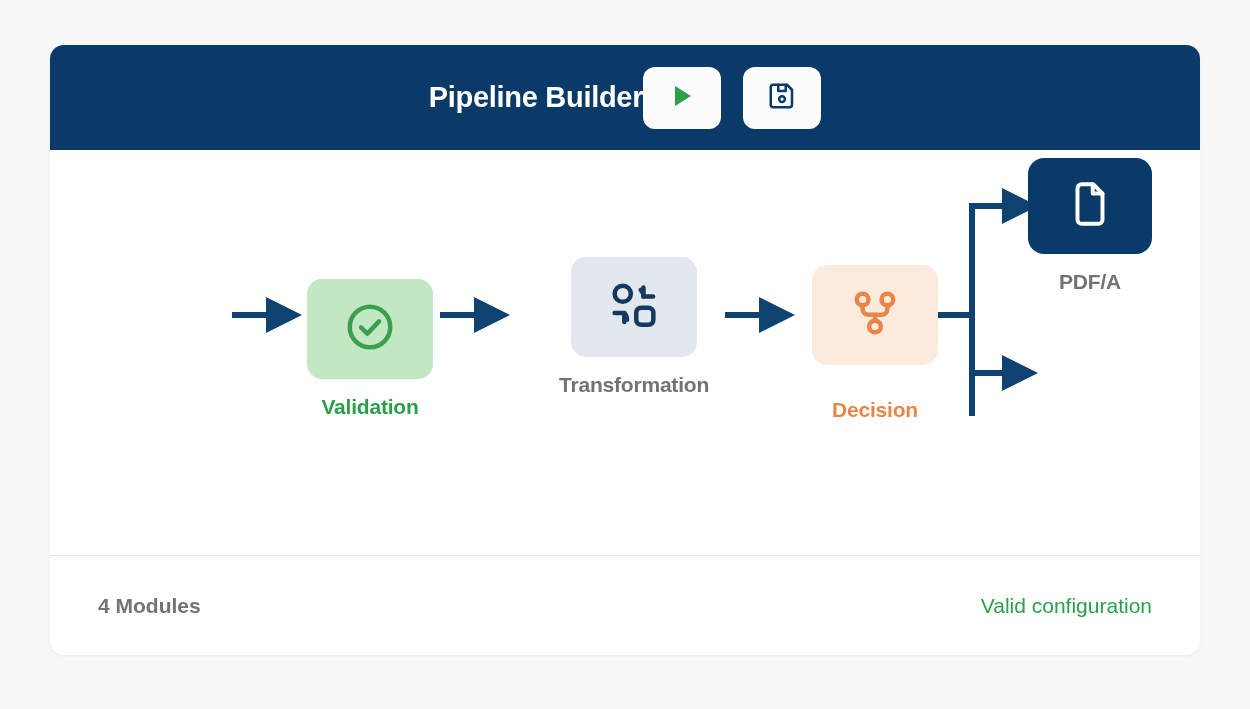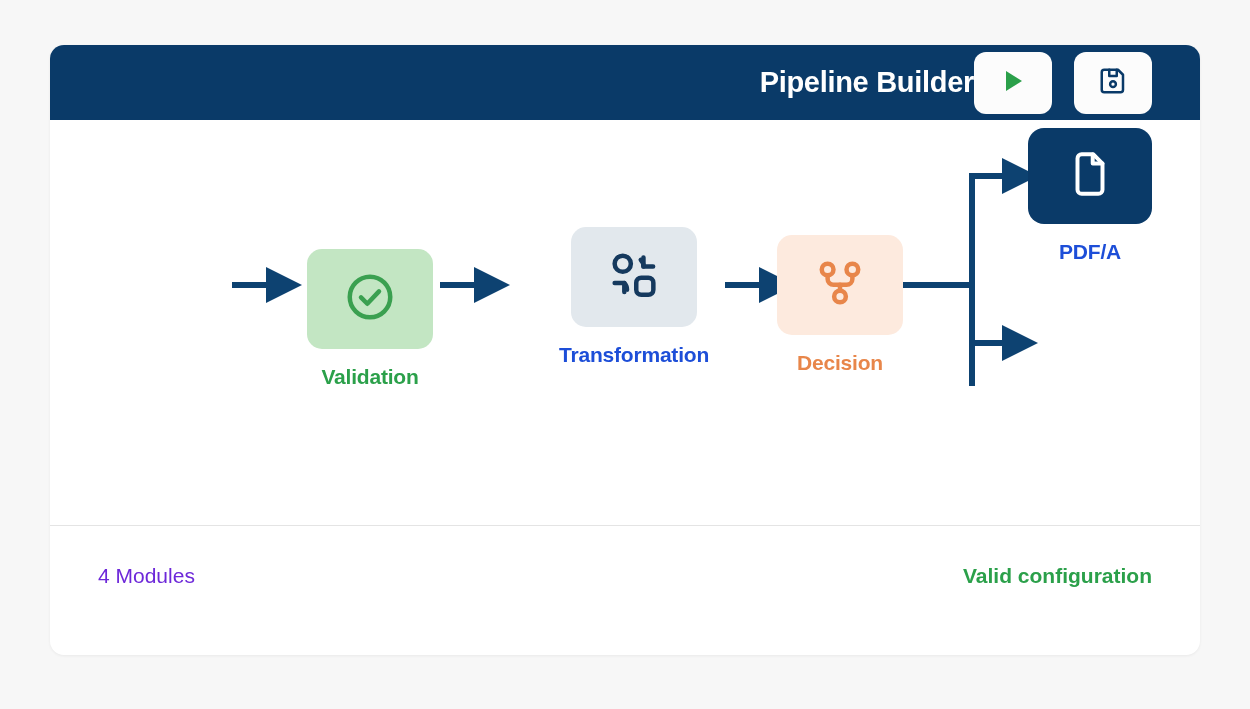--- a/index.html
+++ b/index.html
@@ -23,25 +23,25 @@
     top: 45px;
     width: 1150px;
     height: 610px;
     background: #ffffff;
     border-radius: 14px;
     overflow: hidden;
     box-shadow: 0 1px 3px rgba(0,0,0,0.06);
   }
   .card-header {
     position: relative;
-    height: 75px;
+    height: 105px;
     background: #0a3a68;
     display: flex;
     align-items: center;
-    justify-content: flex-end;
+    justify-content: center;
     padding: 0 48px;
     box-sizing: border-box;
   }
   .card-title {
     color: #ffffff;
     font-size: 29px;
     font-weight: bold;
     letter-spacing: -0.3px;
   }
   .header-actions {
@@ -89,46 +89,46 @@
     height: 96px;
     border-radius: 16px;
   }
   .node-label {
     margin-top: 16px;
     font-size: 21px;
     font-weight: bold;
     letter-spacing: -0.2px;
     white-space: nowrap;
   }
-  .label-navy   { color: #1d4ed8; }
+  .label-navy   { color: #737373; }
   .label-green  { color: #2ba04a; }
   .label-orange { color: #e8864a; }
 
   .connector {
     position: absolute;
     pointer-events: none;
   }
   .card-footer {
     position: relative;
     height: 100px;
     border-top: 1px solid #e4e4e4;
     display: flex;
     align-items: center;
     justify-content: space-between;
     padding: 0 48px;
     box-sizing: border-box;
   }
   .footer-count {
     font-size: 21px;
-    font-weight: normal;
-    color: #6d28d9;
+    font-weight: bold;
+    color: #737373;
   }
   .footer-status {
     font-size: 21px;
-    font-weight: bold;
+    font-weight: normal;
     color: #2ba04a;
   }
 </style>
 </head>
 <body>
 
 <div class="page">
 
   <div class="card">
 
@@ -204,21 +204,21 @@
               <path d="M20.5 8.2h-4.3V4.2"></path>
               <path d="M16.2 8.2a4 4 0 0 0-1.2-2.9"></path>
               <path d="M3.4 15.6h4.3v4"></path>
               <path d="M7.7 15.6a4 4 0 0 1 1.2 2.9"></path>
             </svg>
           </span>
         </div>
         <div class="node-label label-navy">Transformation</div>
       </div>
 
-      <div class="node" style="left:727px; top:115px;">
+      <div class="node" style="left:762px; top:115px;gap:17px;">
         <div class="node-box orange">
           <span>
             <svg width="54" height="54" viewBox="0 0 24 24" fill="none" stroke="#e8864a" stroke-width="2" stroke-linecap="round" stroke-linejoin="round">
               <circle cx="6.5" cy="6" r="2.6"></circle>
               <circle cx="17.5" cy="6" r="2.6"></circle>
               <circle cx="12" cy="18" r="2.6"></circle>
               <path d="M6.5 8.6v1.6a2.6 2.6 0 0 0 2.6 2.6h5.8a2.6 2.6 0 0 0 2.6-2.6V8.6"></path>
               <path d="M12 12.8v2.6"></path>
             </svg>
           </span>

